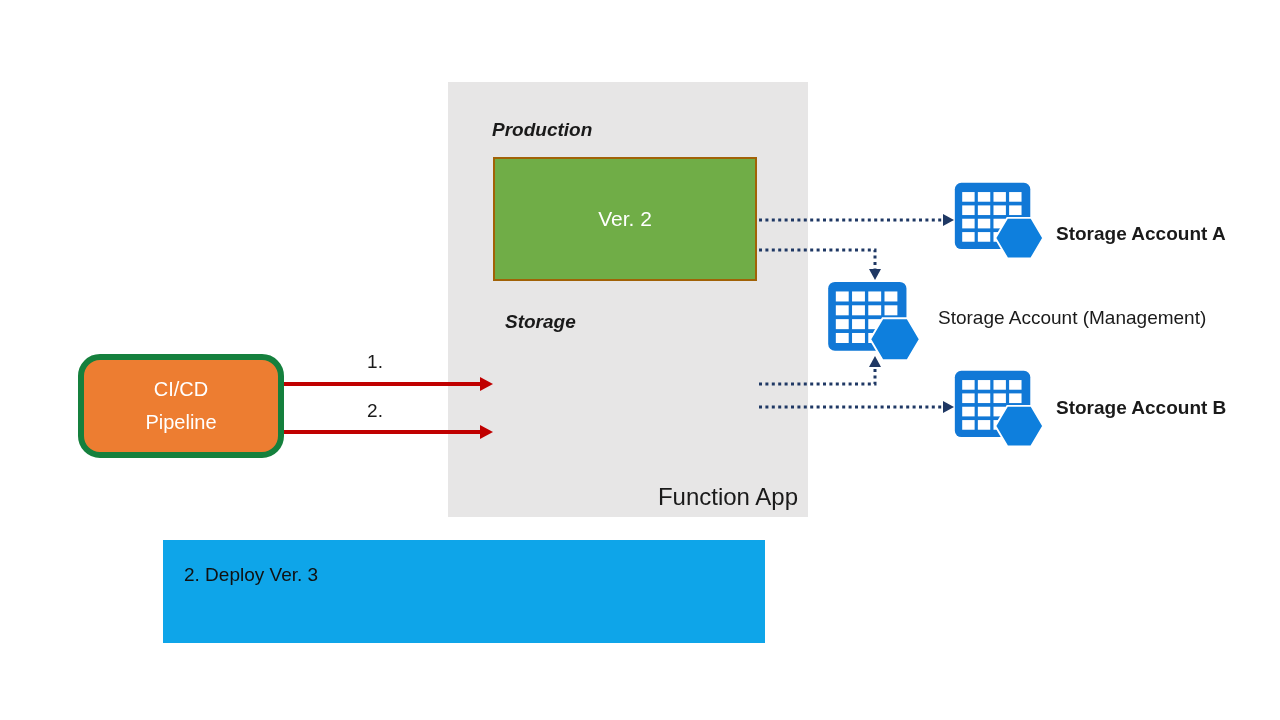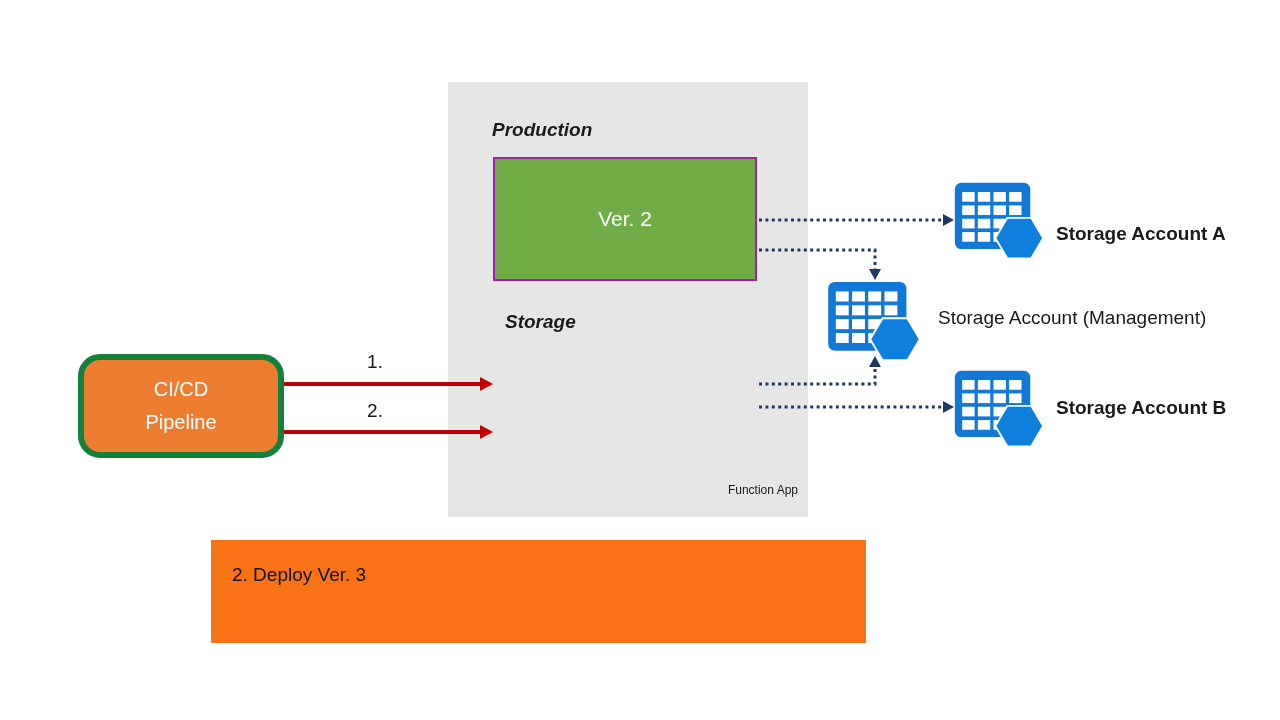--- a/index.html
+++ b/index.html
@@ -28,35 +28,35 @@
     color: #1a1a1a;
     white-space: nowrap;
   }
   .production-label { left: 492px; top: 119px; text-align: center; }
   .staging-label   { left: 505px; top: 311px; }
 
   .slot-box {
     position: absolute;
     left: 493px;
     width: 264px; height: 124px;
-    border: 2px solid #a21caf;
+    border: 2px solid #a16207;
     box-sizing: border-box;
     display: flex; align-items: center; justify-content: center;
     color: #ffffff;
     font-size: 21px;
   }
   .slot-production { top: 157px; background: #70AD47; }
   .slot-staging    { top: 346px; background: #7030A0; }
 
   .fa-label {
     position: absolute;
     left: 640px; top: 483px;
     width: 158px;
     text-align: right;
-    font-size: 12px;
+    font-size: 24px;
     color: #1a1a1a;
     white-space: nowrap;
   }
 
   
   .cicd-box {
     position: absolute;
     left: 78px; top: 354px;
     width: 206px; height: 104px;
     background: #ED7D31;
@@ -96,27 +96,26 @@
   
   .storage-icon { position: absolute; }
   .storage-icon-a { left: 953px; top: 181px; width: 92px; height: 81px; }
   .storage-icon-m { left: 826px; top: 280px; width: 96px; height: 84px; }
   .storage-icon-b { left: 953px; top: 369px; width: 92px; height: 81px; }
 
   
   .note-box {
     position: absolute;
     left: 163px; top: 540px;
-    width: 655px; height: 103px;
-    background: #f97316;
+    width: 602px; height: 103px;
+    background: #0ea5e9;
     box-sizing: border-box;
     padding: 24px 0 0 21px;
     font-size: 19px;
     color: #111111;
-    margin-left: 48px;
   }
 
   .connector-layer {
     position: absolute;
     left: 0; top: 0;
     width: 1280px; height: 720px;
     pointer-events: none;
   }
   .red-line   { stroke: #C00000; stroke-width: 4; fill: none; }
   .red-head   { fill: #C00000; }

